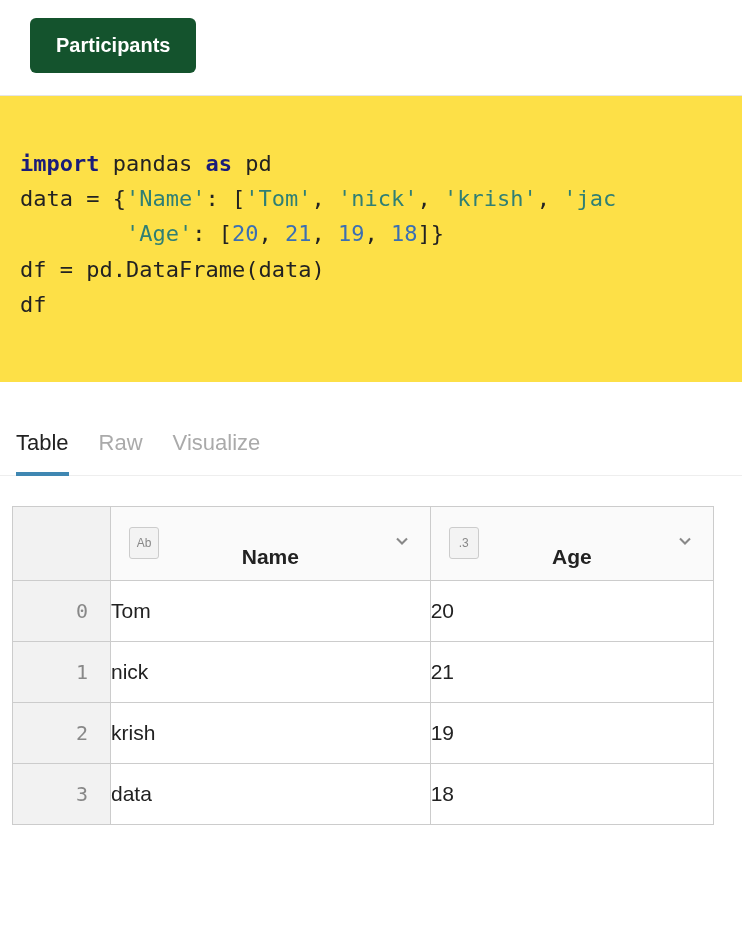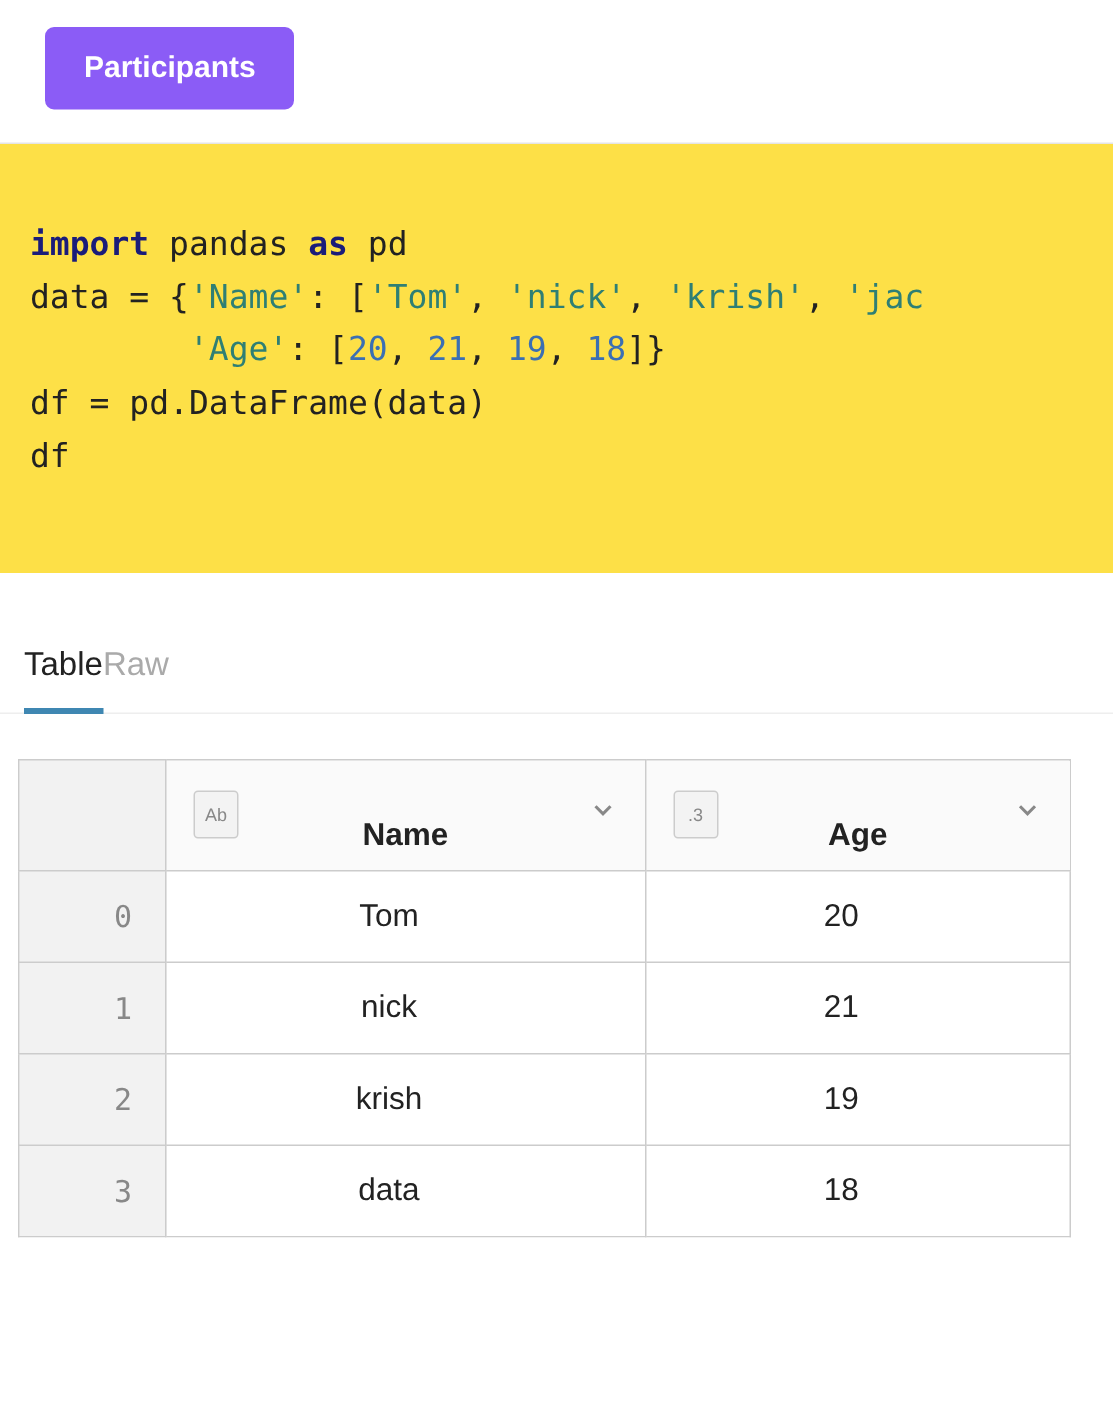--- a/index.html
+++ b/index.html
@@ -7,21 +7,21 @@
     font-family: -apple-system, BlinkMacSystemFont, "Segoe UI", Helvetica, Arial, sans-serif;
     background: #fff;
     width: 742px;
     padding: 0;
   }
   .top-bar {
     padding: 18px 0 22px 30px;
     border-bottom: 1px solid #e5e5e5;
   }
   .participants-btn {
-    background: #8b5cf6;
+    background: #14532d;
     color: #fff;
     border: none;
     border-radius: 6px;
     padding: 16px 26px;
     font-size: 20px;
     font-weight: 600;
     cursor: pointer;
   }
   .code-block {
     background: #fde047;
@@ -32,20 +32,21 @@
     white-space: pre;
     overflow: hidden;
     color: #222;
   }
   .kw { color: #1a1c7a; font-weight: 700; }
   .kw2 { color: #1a1c7a; font-weight: 700; }
   .str { color: #2f7f74; }
   .num { color: #3b6fb3; }
   .tabs {
     display: flex;
+    gap: 30px;
     padding: 48px 0 0 16px;
     font-size: 22px;
     color: #aaa;
     border-bottom: 1px solid #eee;
   }
   .tab {
     padding: 0 0 16px 0;
     cursor: pointer;
   }
   .tab.active {
@@ -112,21 +113,21 @@
   td.idx {
     background: #f2f2f2;
     text-align: right;
     color: #888;
     font-family: "SFMono-Regular", Menlo, Consolas, monospace;
     font-size: 20px;
     padding: 18px 22px 18px 0;
     width: 98px;
   }
   td.val {
-    text-align: center;
+    text-align: left;
     padding: 18px 22px 18px 0;
     color: #222;
   }
   svg.chev-svg { width: 20px; height: 20px; }
 </style>
 </head>
 <body>
 
 <div class="top-bar">
   <button class="participants-btn">Participants</button>
@@ -134,20 +135,21 @@
 
 <div class="code-block"><span class="kw">import</span><span> pandas </span><span class="kw2">as</span><span> pd</span>
 <span>data = {</span><span class="str">'Name'</span><span>: [</span><span class="str">'Tom'</span><span>, </span><span class="str">'nick'</span><span>, </span><span class="str">'krish'</span><span>, </span><span class="str">'jac</span>
 <span>        </span><span class="str">'Age'</span><span>: [</span><span class="num">20</span><span>, </span><span class="num">21</span><span>, </span><span class="num">19</span><span>, </span><span class="num">18</span><span>]}</span>
 <span>df = pd.DataFrame(data)</span>
 <span>df</span></div>
 
 <div class="tabs">
   <div class="tab active">Table</div>
   <div class="tab">Raw</div>
+  <div class="tab">Visualize</div>
 </div>
 
 <div class="table-wrap">
   <table class="data">
     <thead>
       <tr>
         <th class="index-h"></th>
         <th class="col-h">
           <div class="col-h-inner">
             <span class="type-badge">Ab</span>

